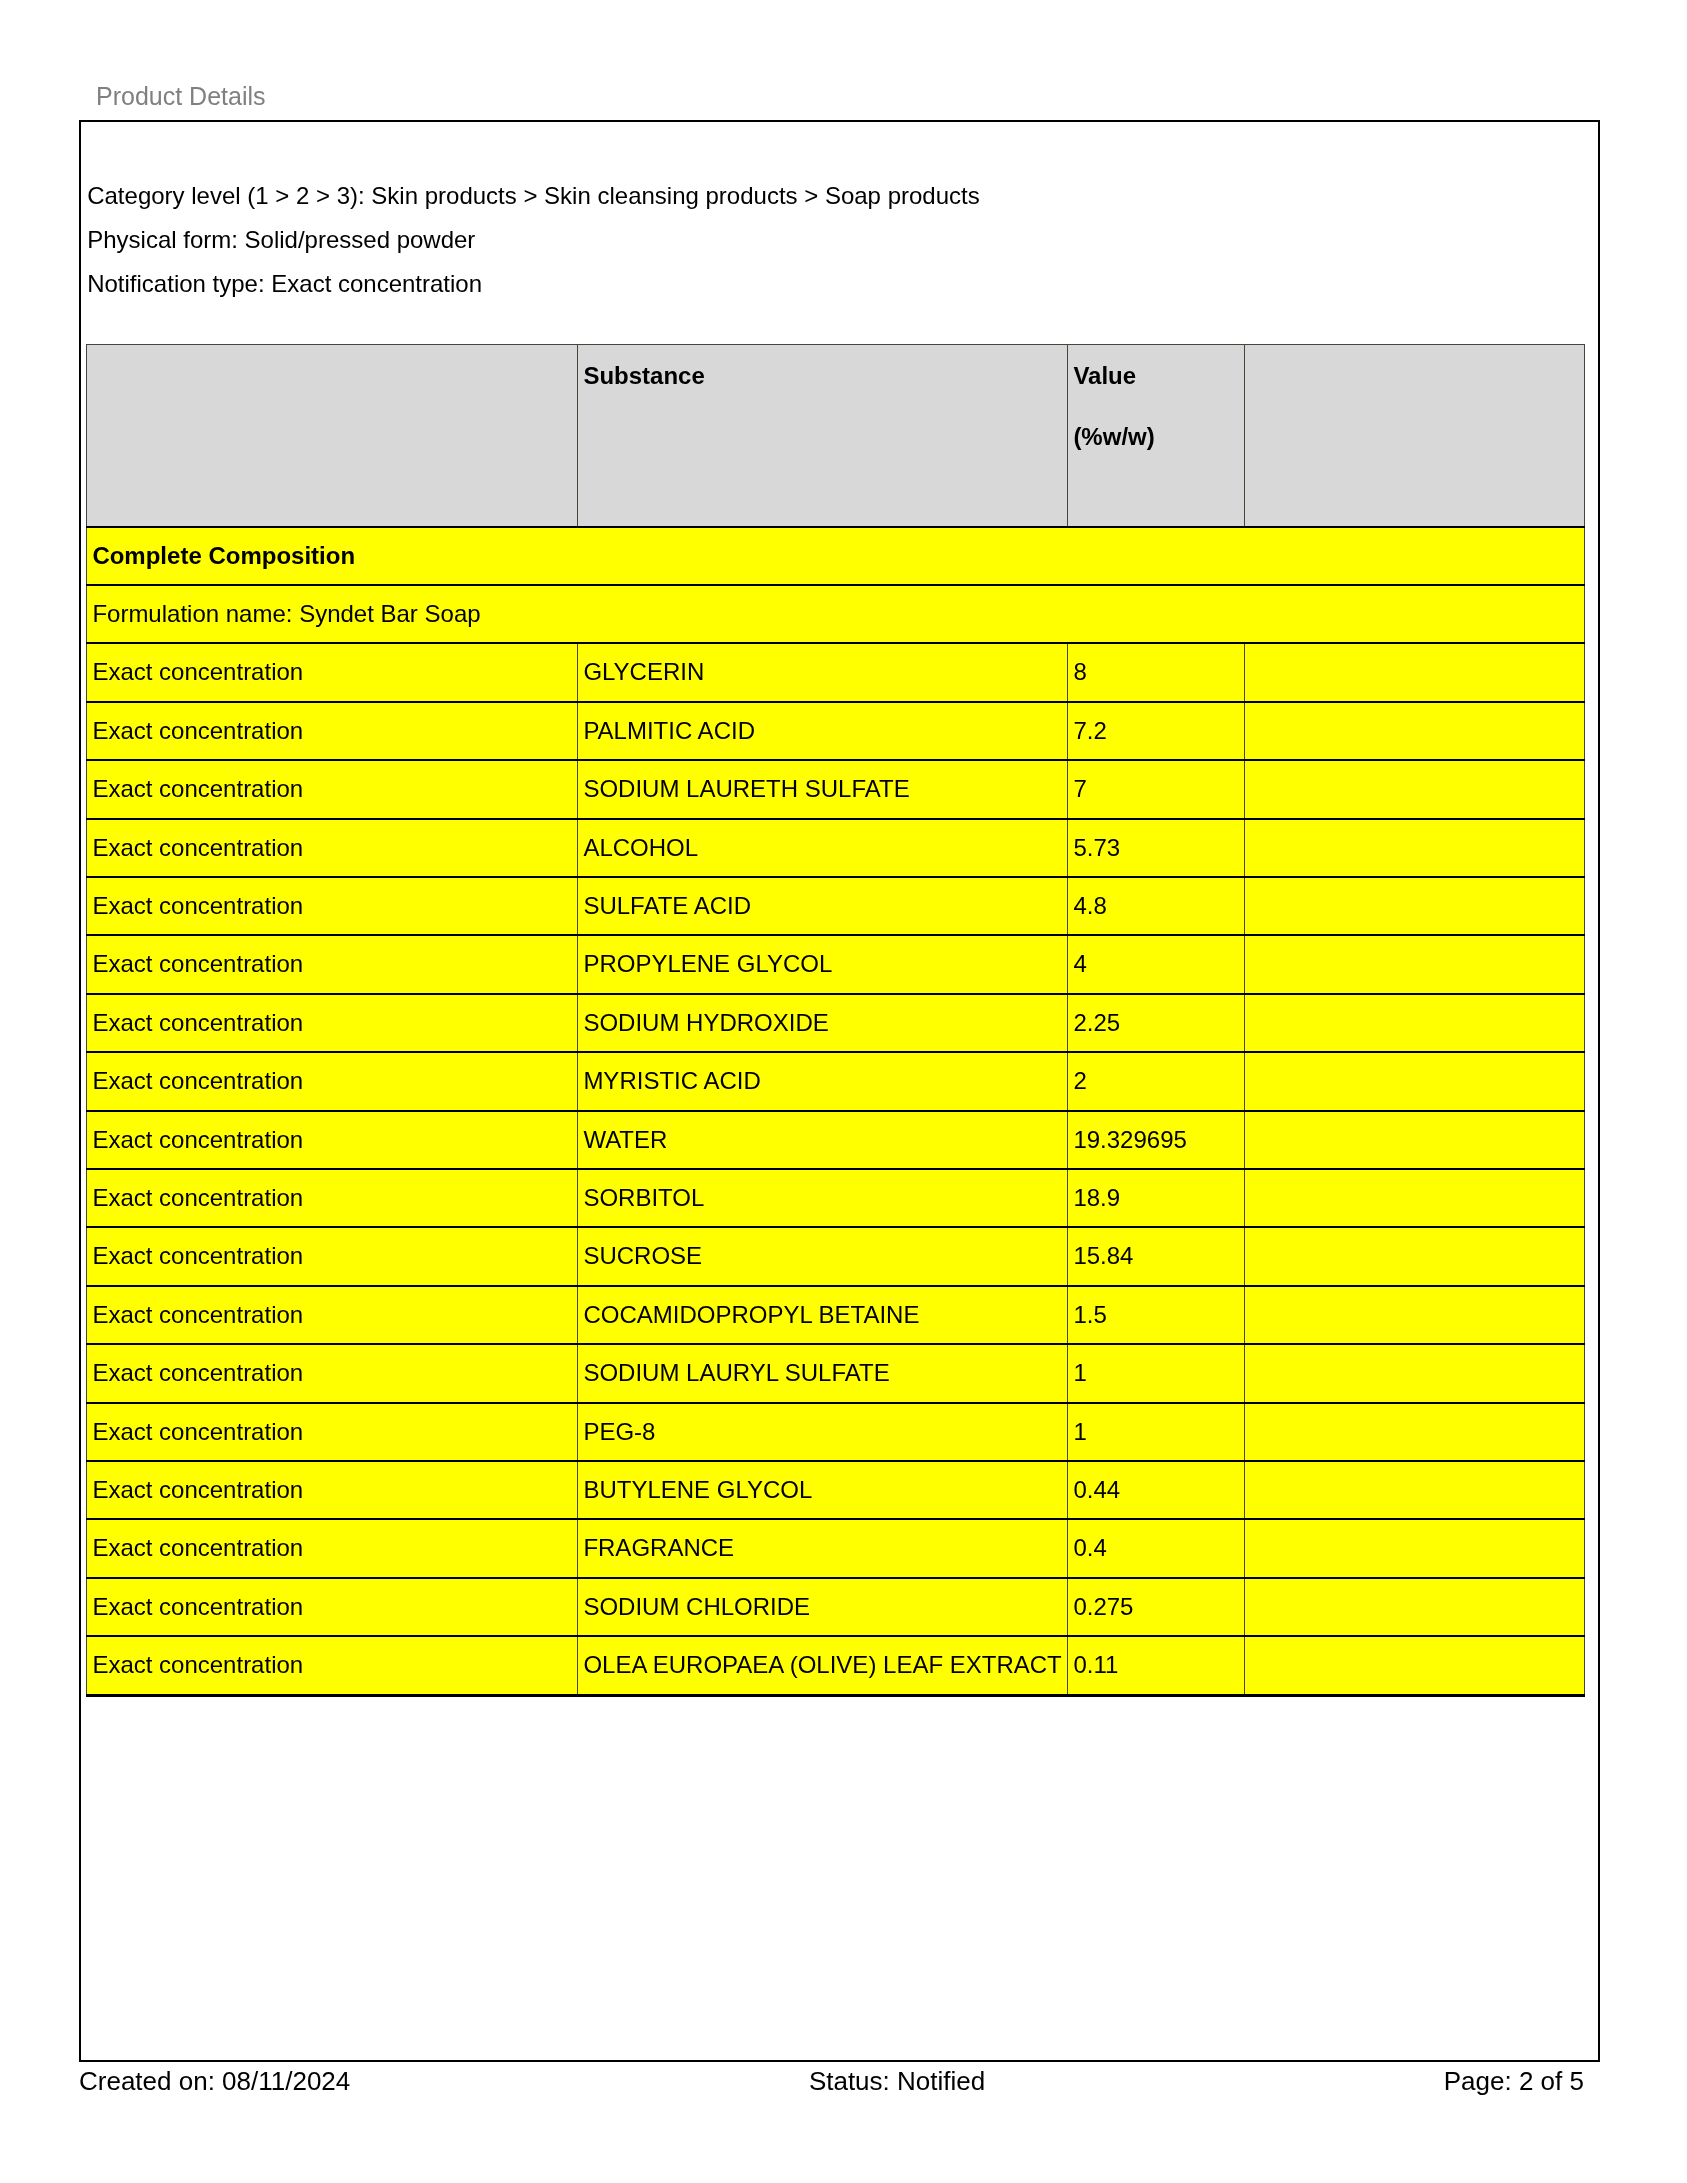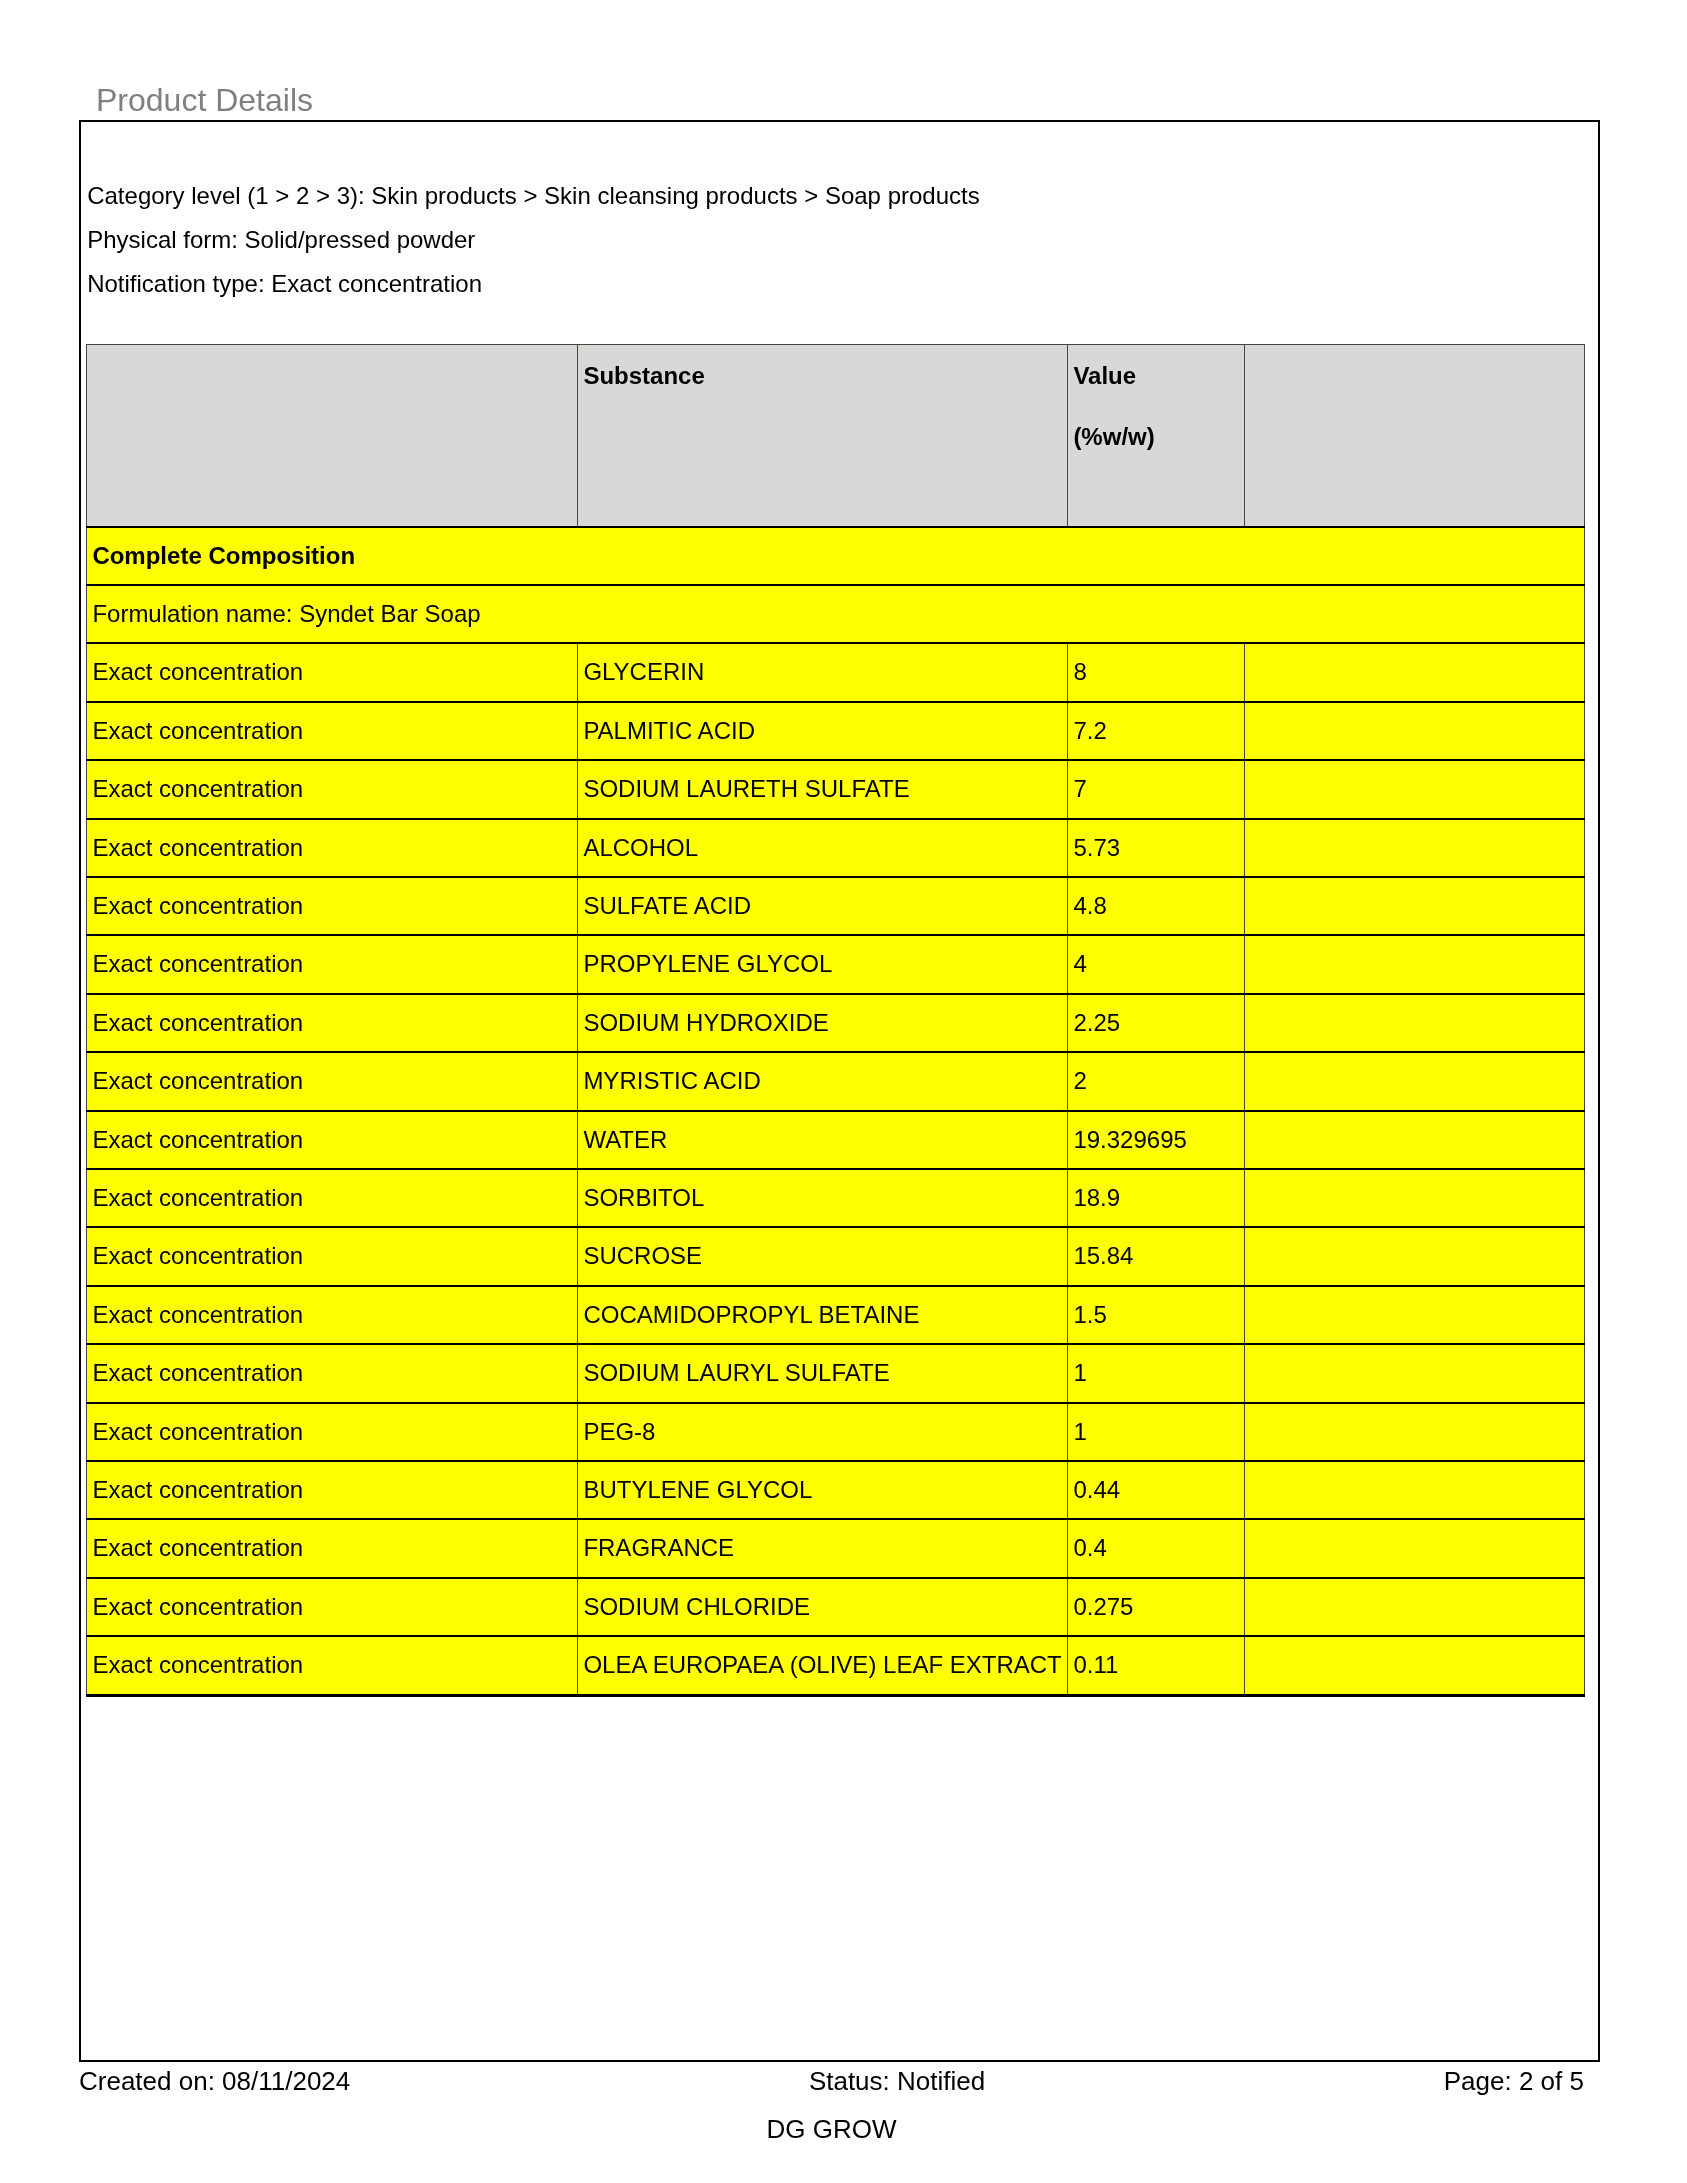--- a/index.html
+++ b/index.html
@@ -9,21 +9,21 @@
     --line-dark:#000000;
     --sep:#46463c;
   }
   *{box-sizing:border-box;}
   html,body{margin:0;padding:0;background:#ffffff;}
   body{font-family:"Liberation Sans", sans-serif;color:#000;}
   .page{position:relative;width:1687px;height:2183px;background:#ffffff;overflow:hidden;}
 
   .title{
     position:absolute;left:96px;top:82px;
-    font-size:32px;color:var(--title-gray);
+    font-size:25px;color:var(--title-gray);
   }
 
   .box{
     position:absolute;left:79px;top:120px;
     width:1521px;height:1942px;
     border:2.1px solid var(--line-dark);
     background:#ffffff;
   }
 
   .info{
@@ -230,17 +230,16 @@
     </table>
 
   </div>
 
   <div class="footer">
     <div class="footer-line1">
       <div class="f-left">Created on: 08/11/2024</div>
       <div class="f-center">Status: Notified</div>
       <div class="f-right">Page: 2 of 5</div>
     </div>
-    <div class="f-org">DG GROW</div>
   </div>
 
 </div>
 
 
 </body></html>

